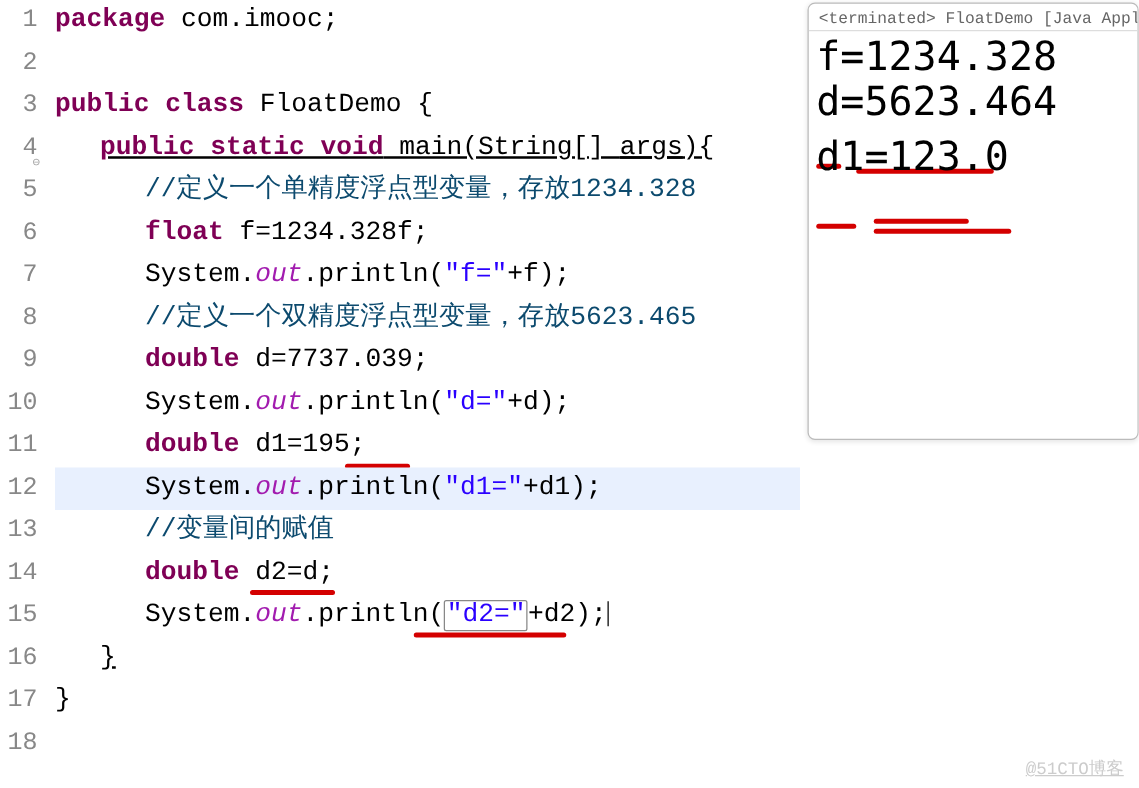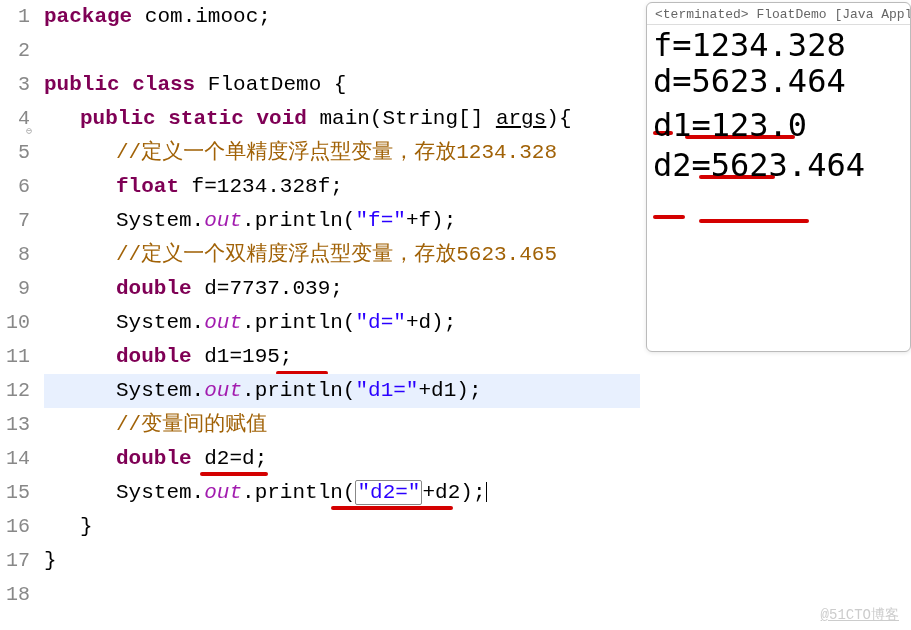--- a/index.html
+++ b/index.html
@@ -44,25 +44,25 @@
     }
     .code .line {
       height: 34px;
       line-height: 34px;
       white-space: pre;
       position: relative;
     }
     .line.highlight {
       background: #e8f0fe;
     }
-    .i1 { padding-left: 36px; }
+    .i1 { padding-left: 36px; text-decoration: underline; }
     .i2 { padding-left: 72px; }
     .kw { color: #7f0055; font-weight: bold; }
     .plain { color: #000; }
-    .comment { color: #a16207; }
+    .comment { color: #0c4a6e; }
     .str { color: #2a00ff; }
     .field { color: #a21caf; font-style: italic; }
     .border-str {
       border: 1px solid #888;
       border-radius: 2px;
       padding: 0 1px;
     }
     .red-u {
       position: absolute;
       height: 4px;
@@ -172,20 +172,20 @@
   <div class="console-title">&lt;terminated&gt; FloatDemo [Java Application</div>
   <div class="console-body">
     <div>f=1234.328</div>
     <div><span>d=5623.464</span>
       <div class="red-u" style="left:0px;top:32px;width:20px;"></div>
       <div class="red-u" style="left:32px;top:32px;width:110px;"></div>
     </div>
     <div><span>d1=123.0</span>
       <div class="red-u" style="left:46px;top:32px;width:76px;"></div>
     </div>
-    <div><span>d2=5623.464</span>
+    <div>
       <div class="red-u" style="left:0px;top:32px;width:32px;"></div>
       <div class="red-u" style="left:46px;top:32px;width:110px;"></div>
     </div>
   </div>
 </div>
 
 <div class="watermark">@51CTO博客</div>
 
 </body></html>

